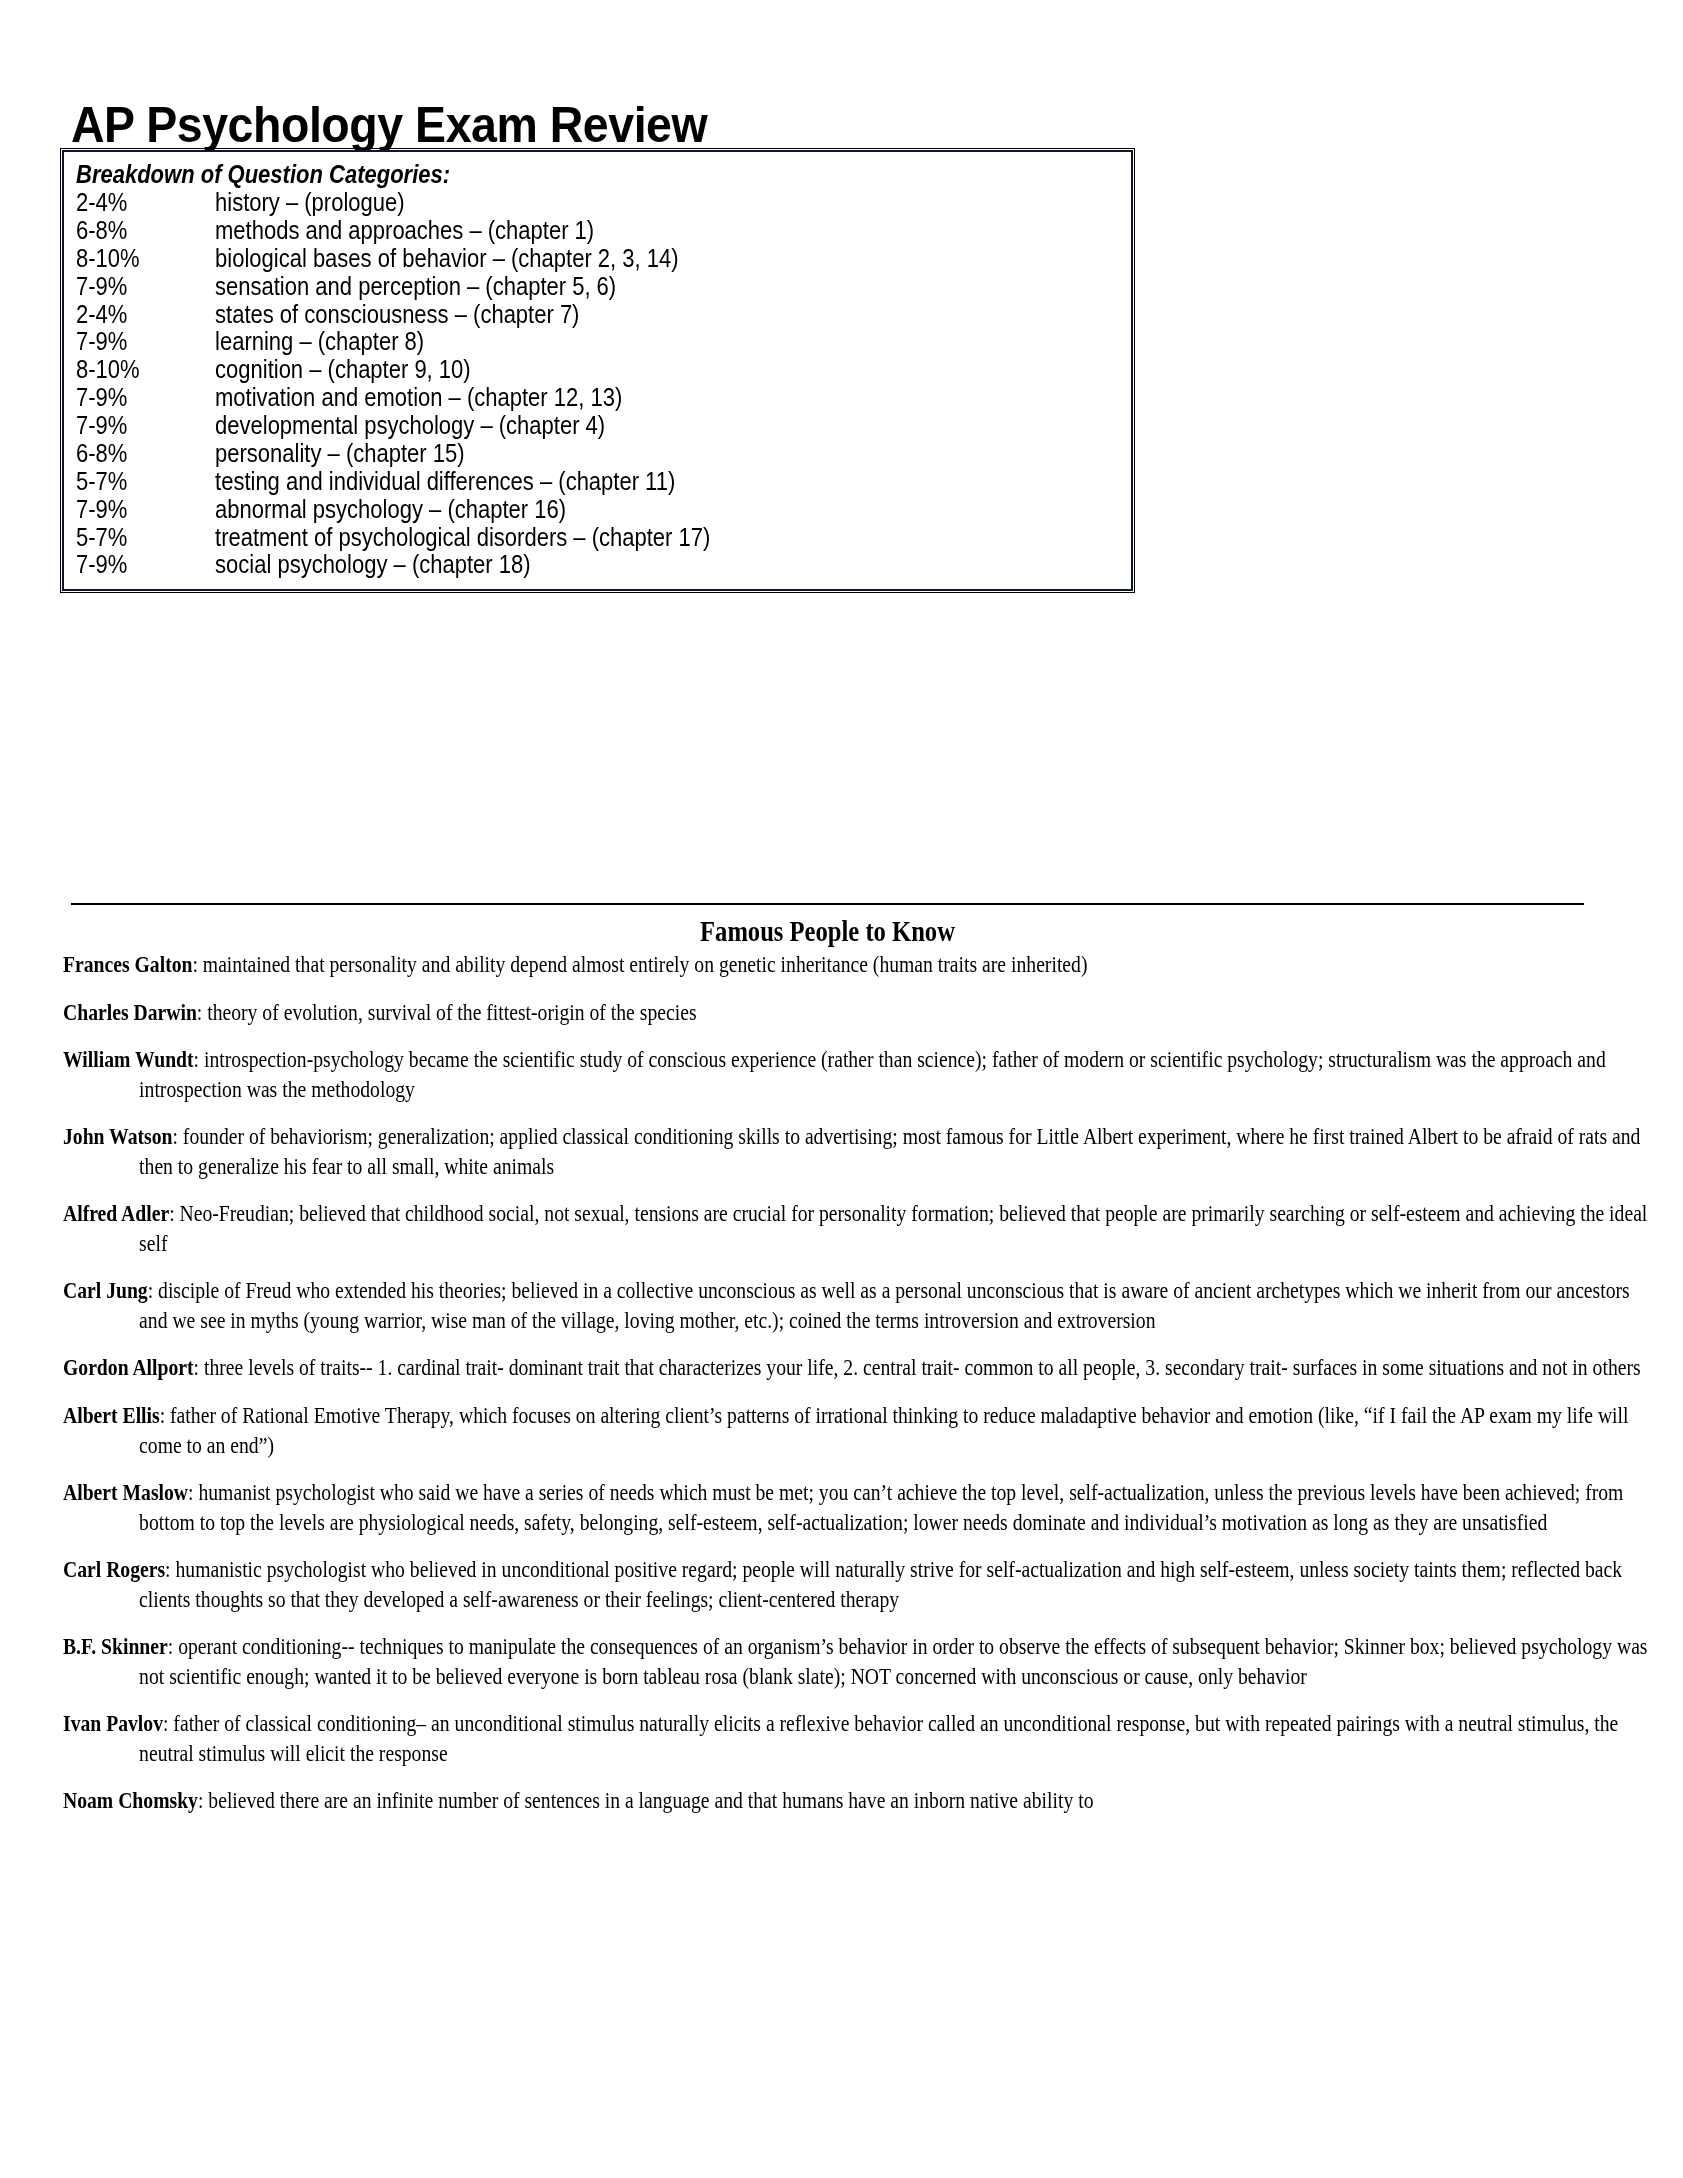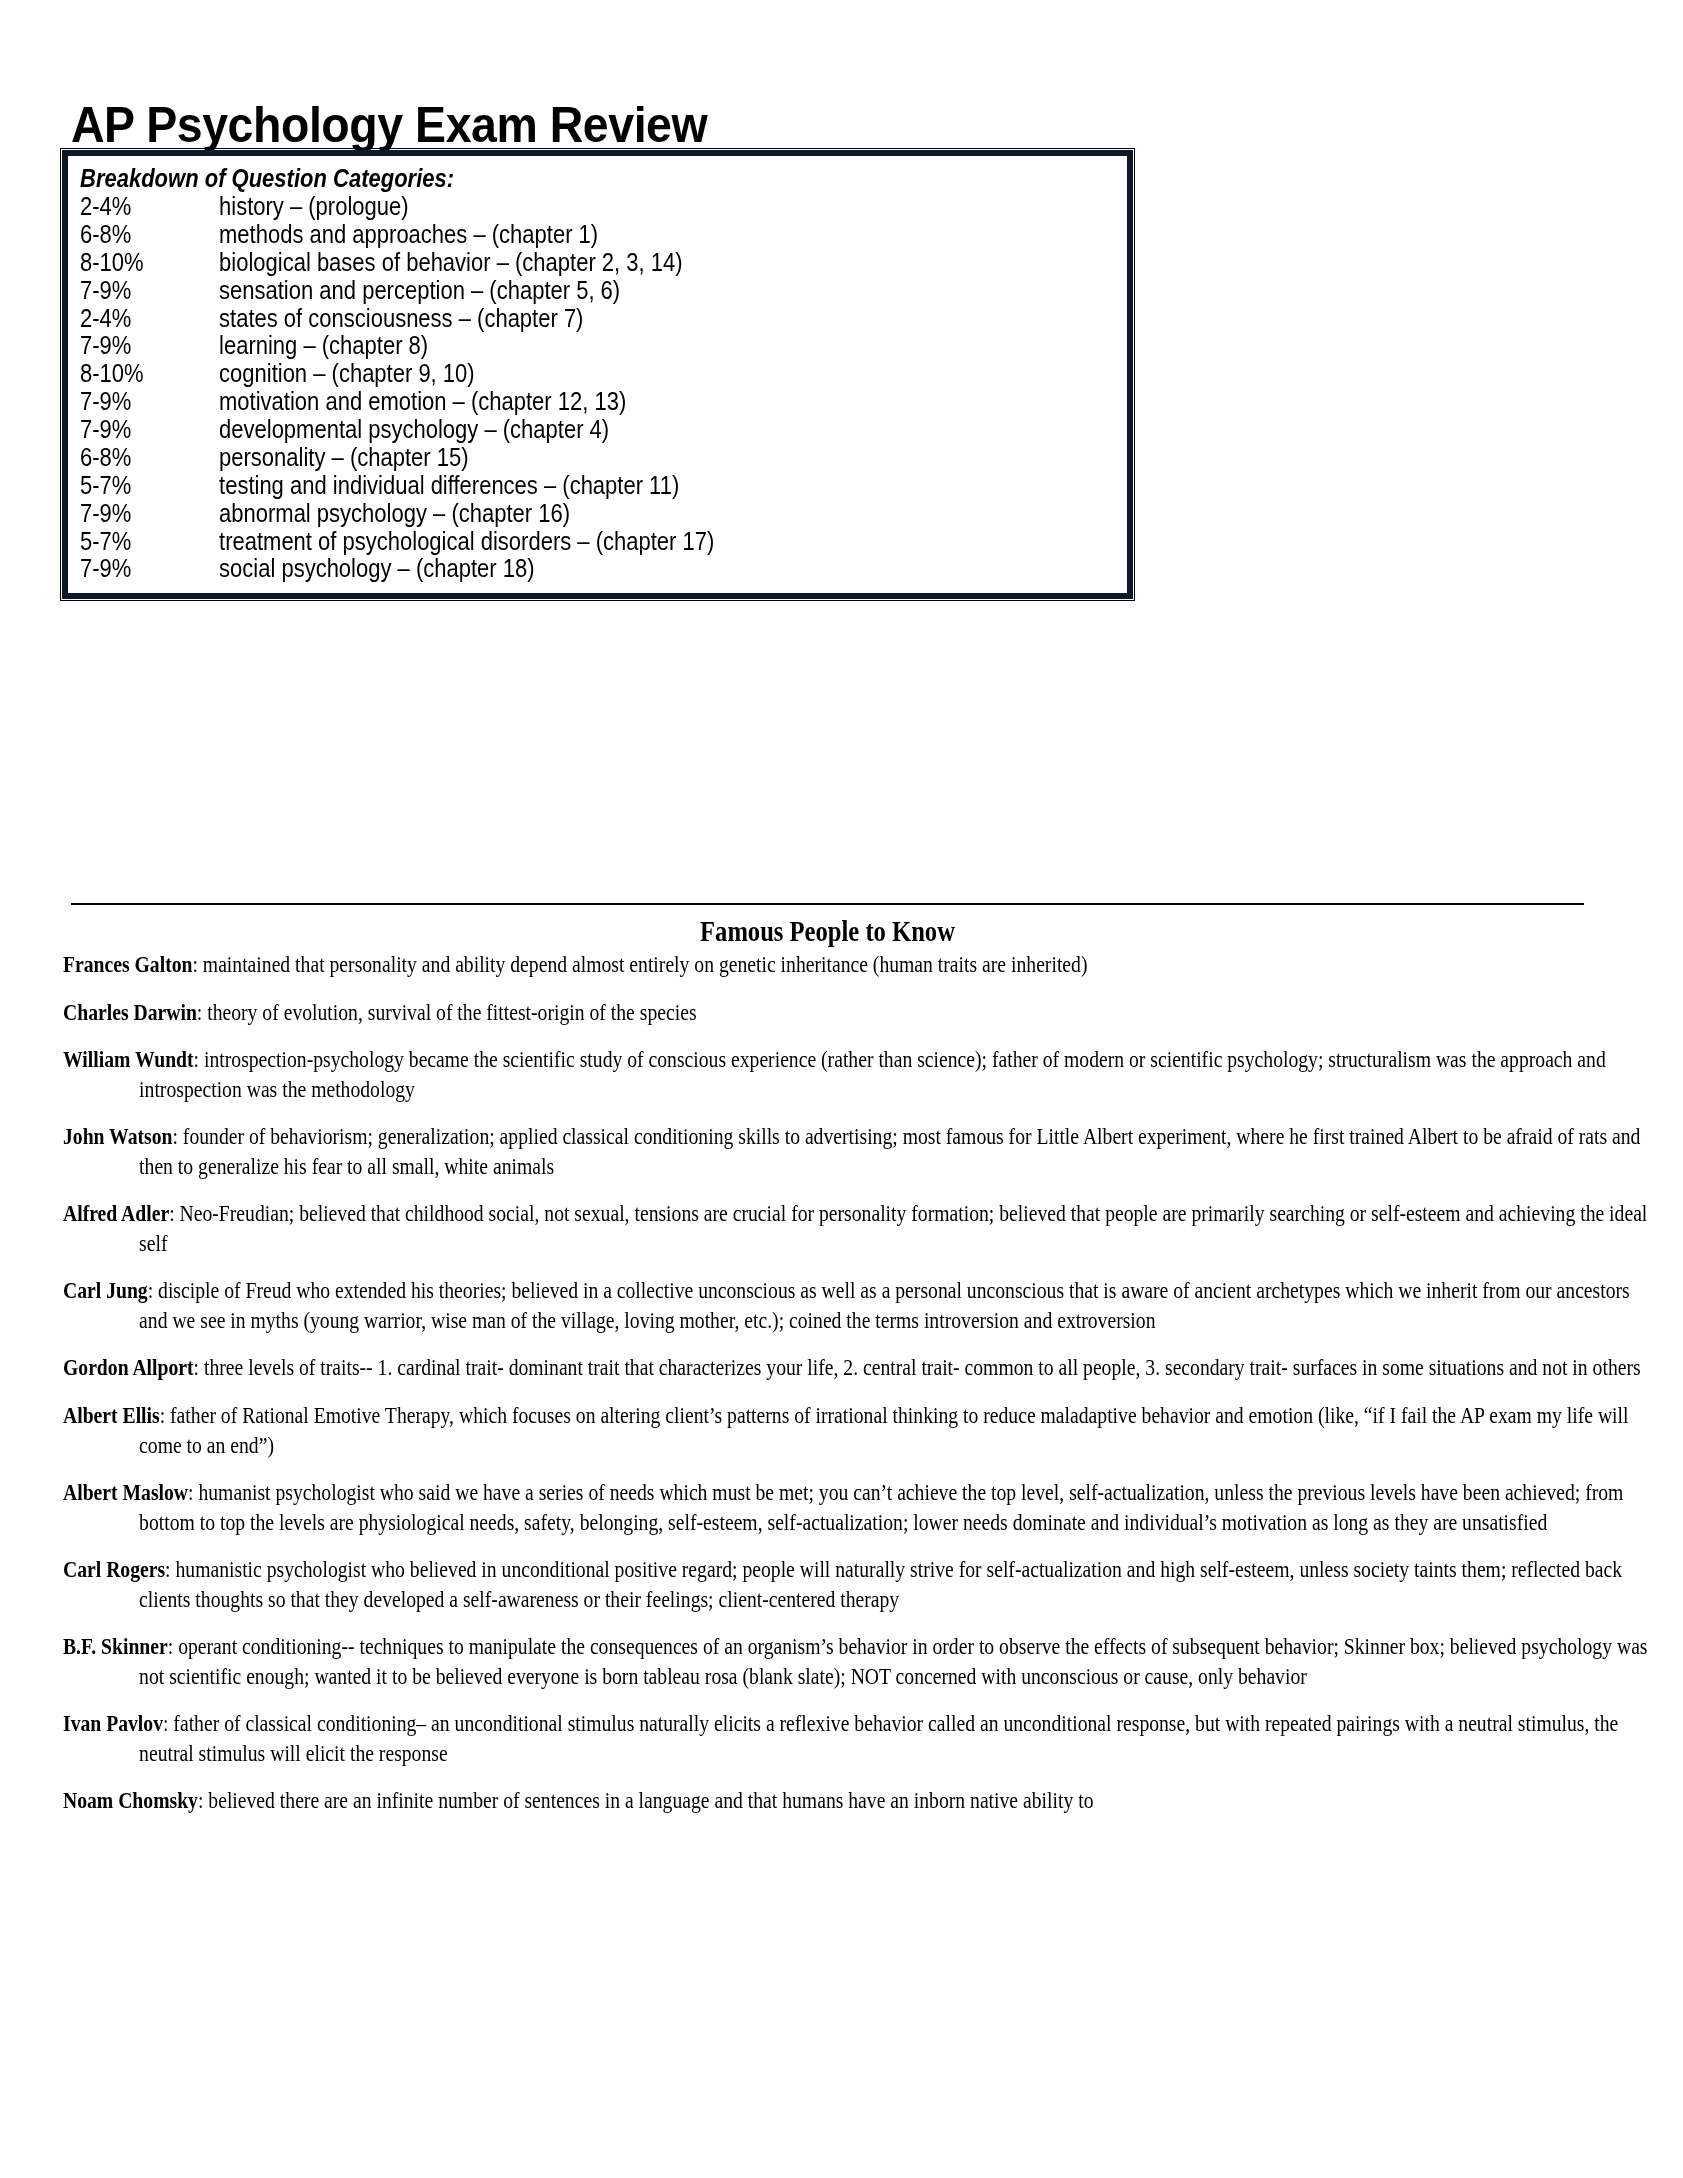--- a/index.html
+++ b/index.html
@@ -39,21 +39,21 @@
     white-space: nowrap;
   }
 
   
   .breakdown-box {
     position: absolute;
     left: 62px;
     top: 150px;
     width: 1071px;
     box-sizing: border-box;
-    border: 6px solid #0f172a;
+    border: 2px solid #0f172a;
     outline: 1px solid #000000;
     outline-offset: 1px;
     padding: 8px 10px 10px 12px;
     background: #ffffff;
   }
   .breakdown-heading {
     font-family: "Liberation Sans", "DejaVu Sans", sans-serif;
     font-weight: bold;
     font-style: italic;
     font-size: 25px;

